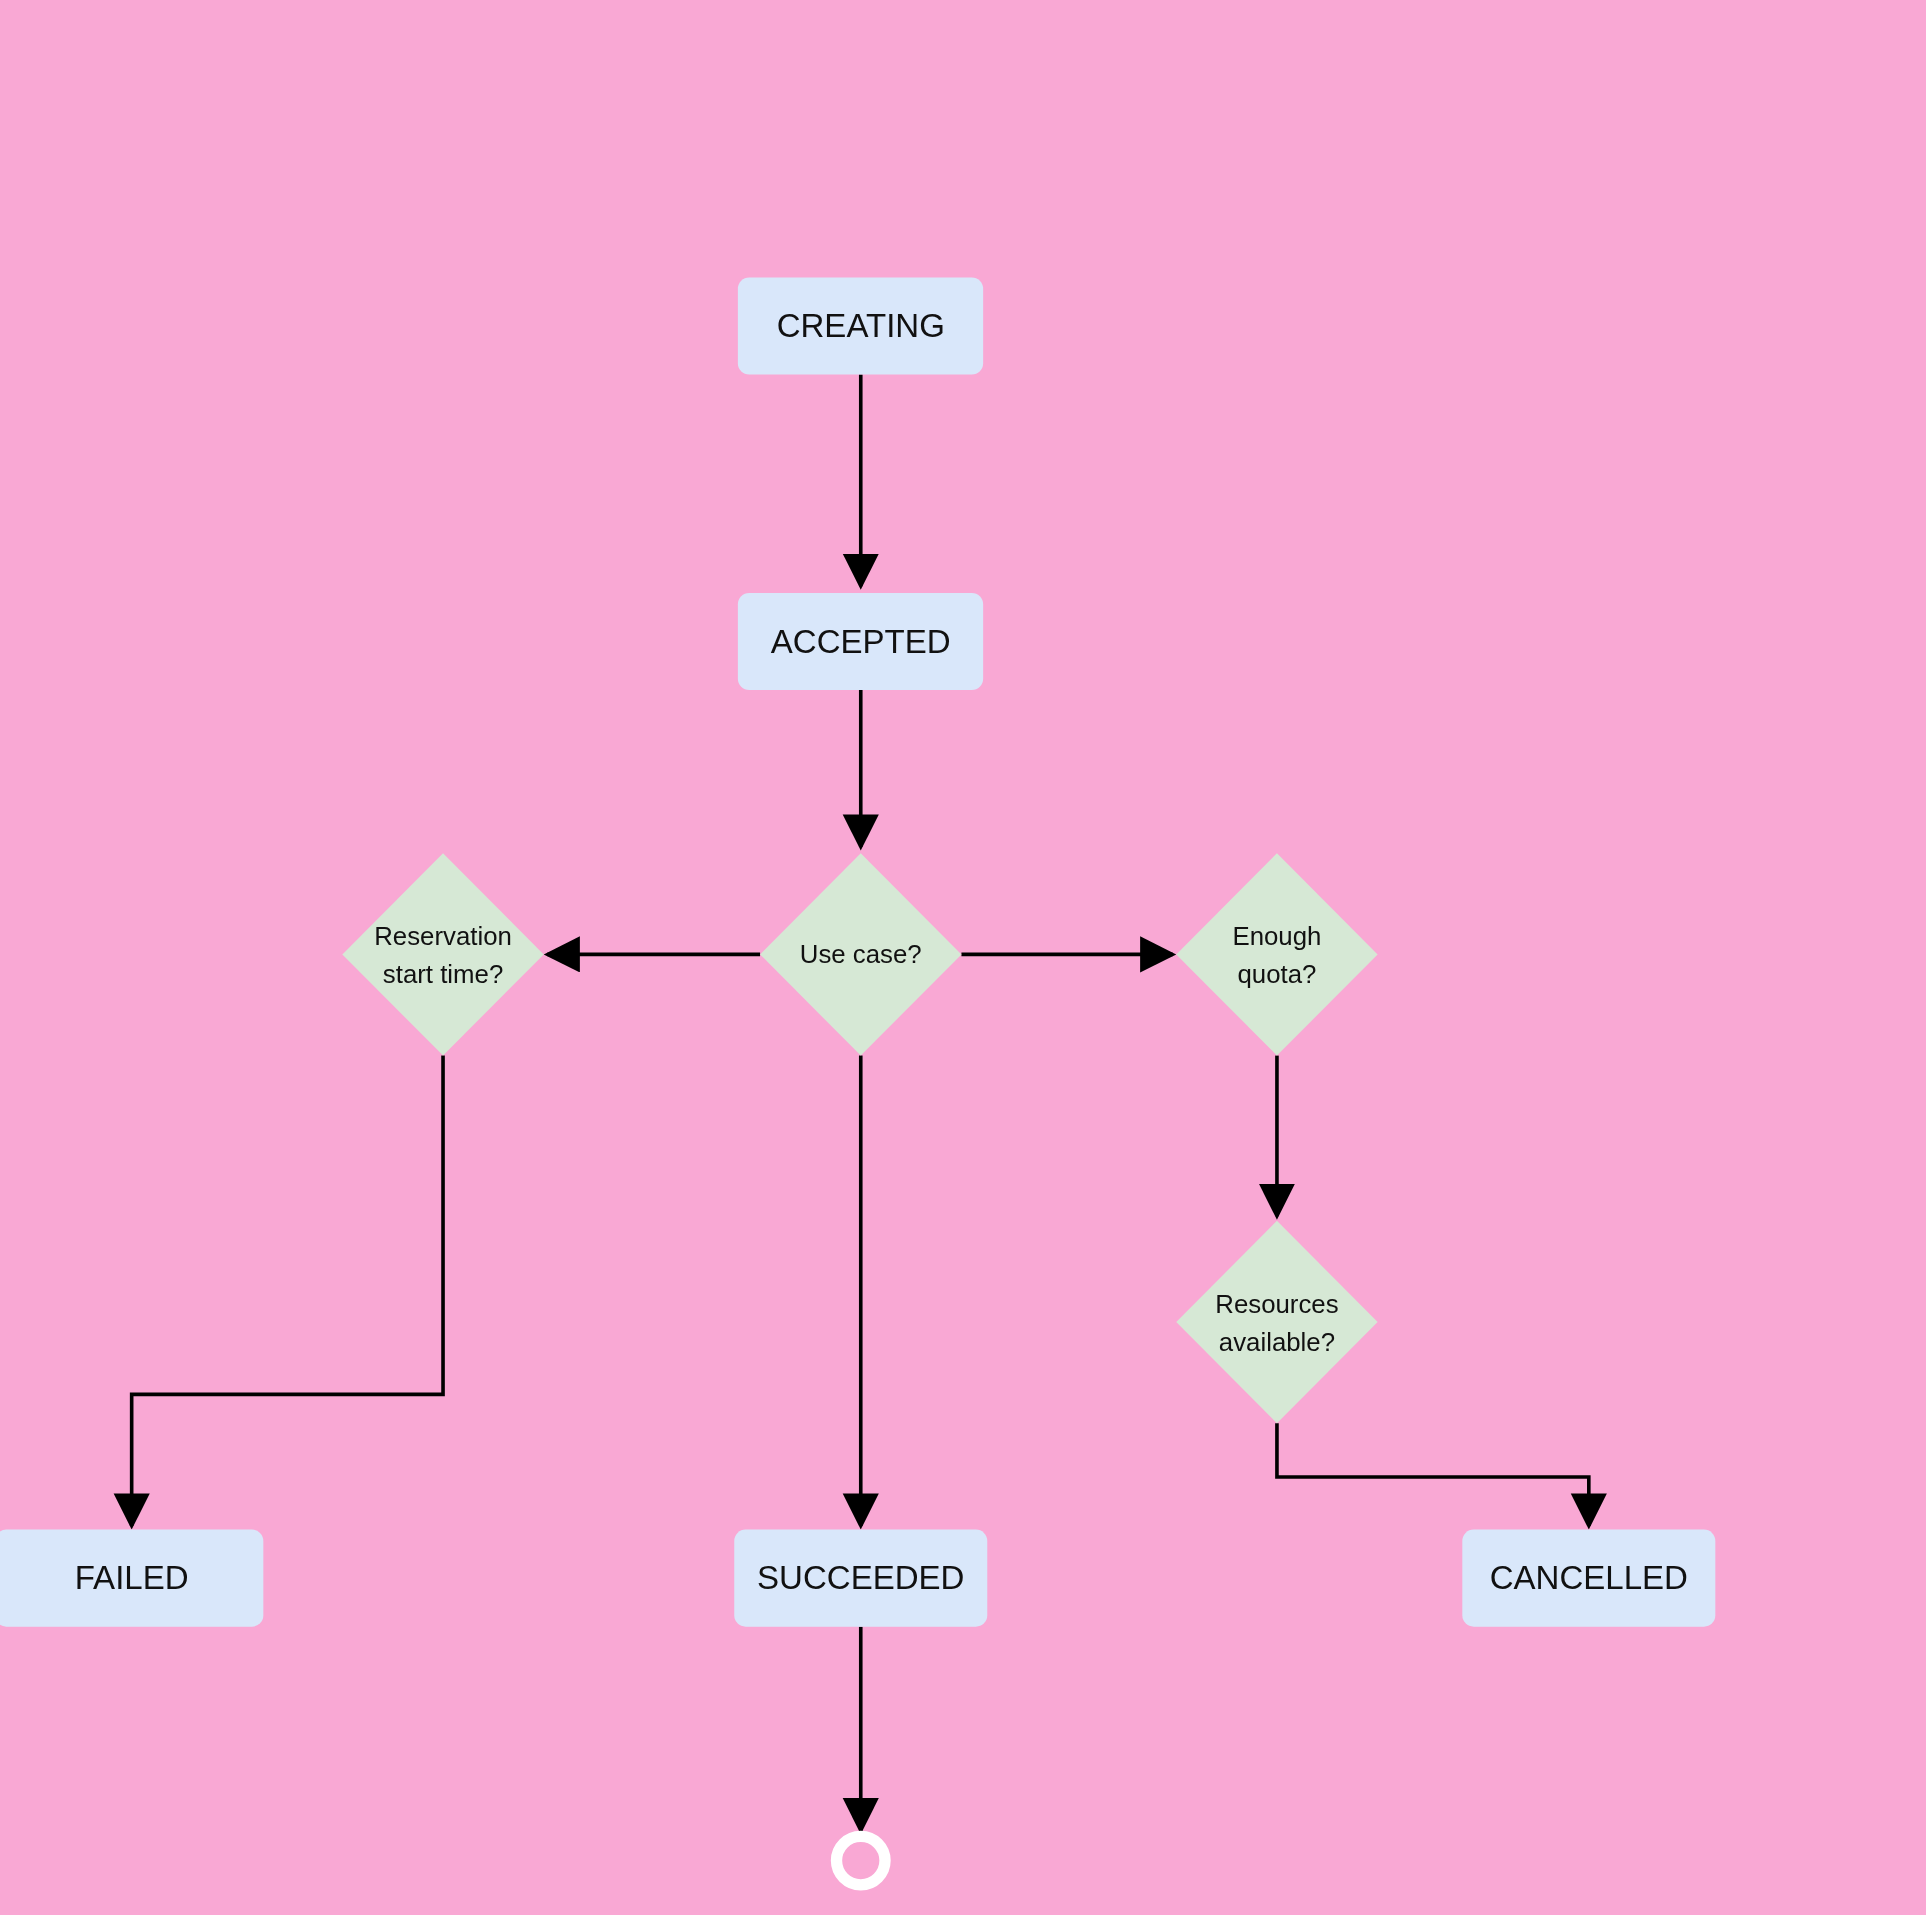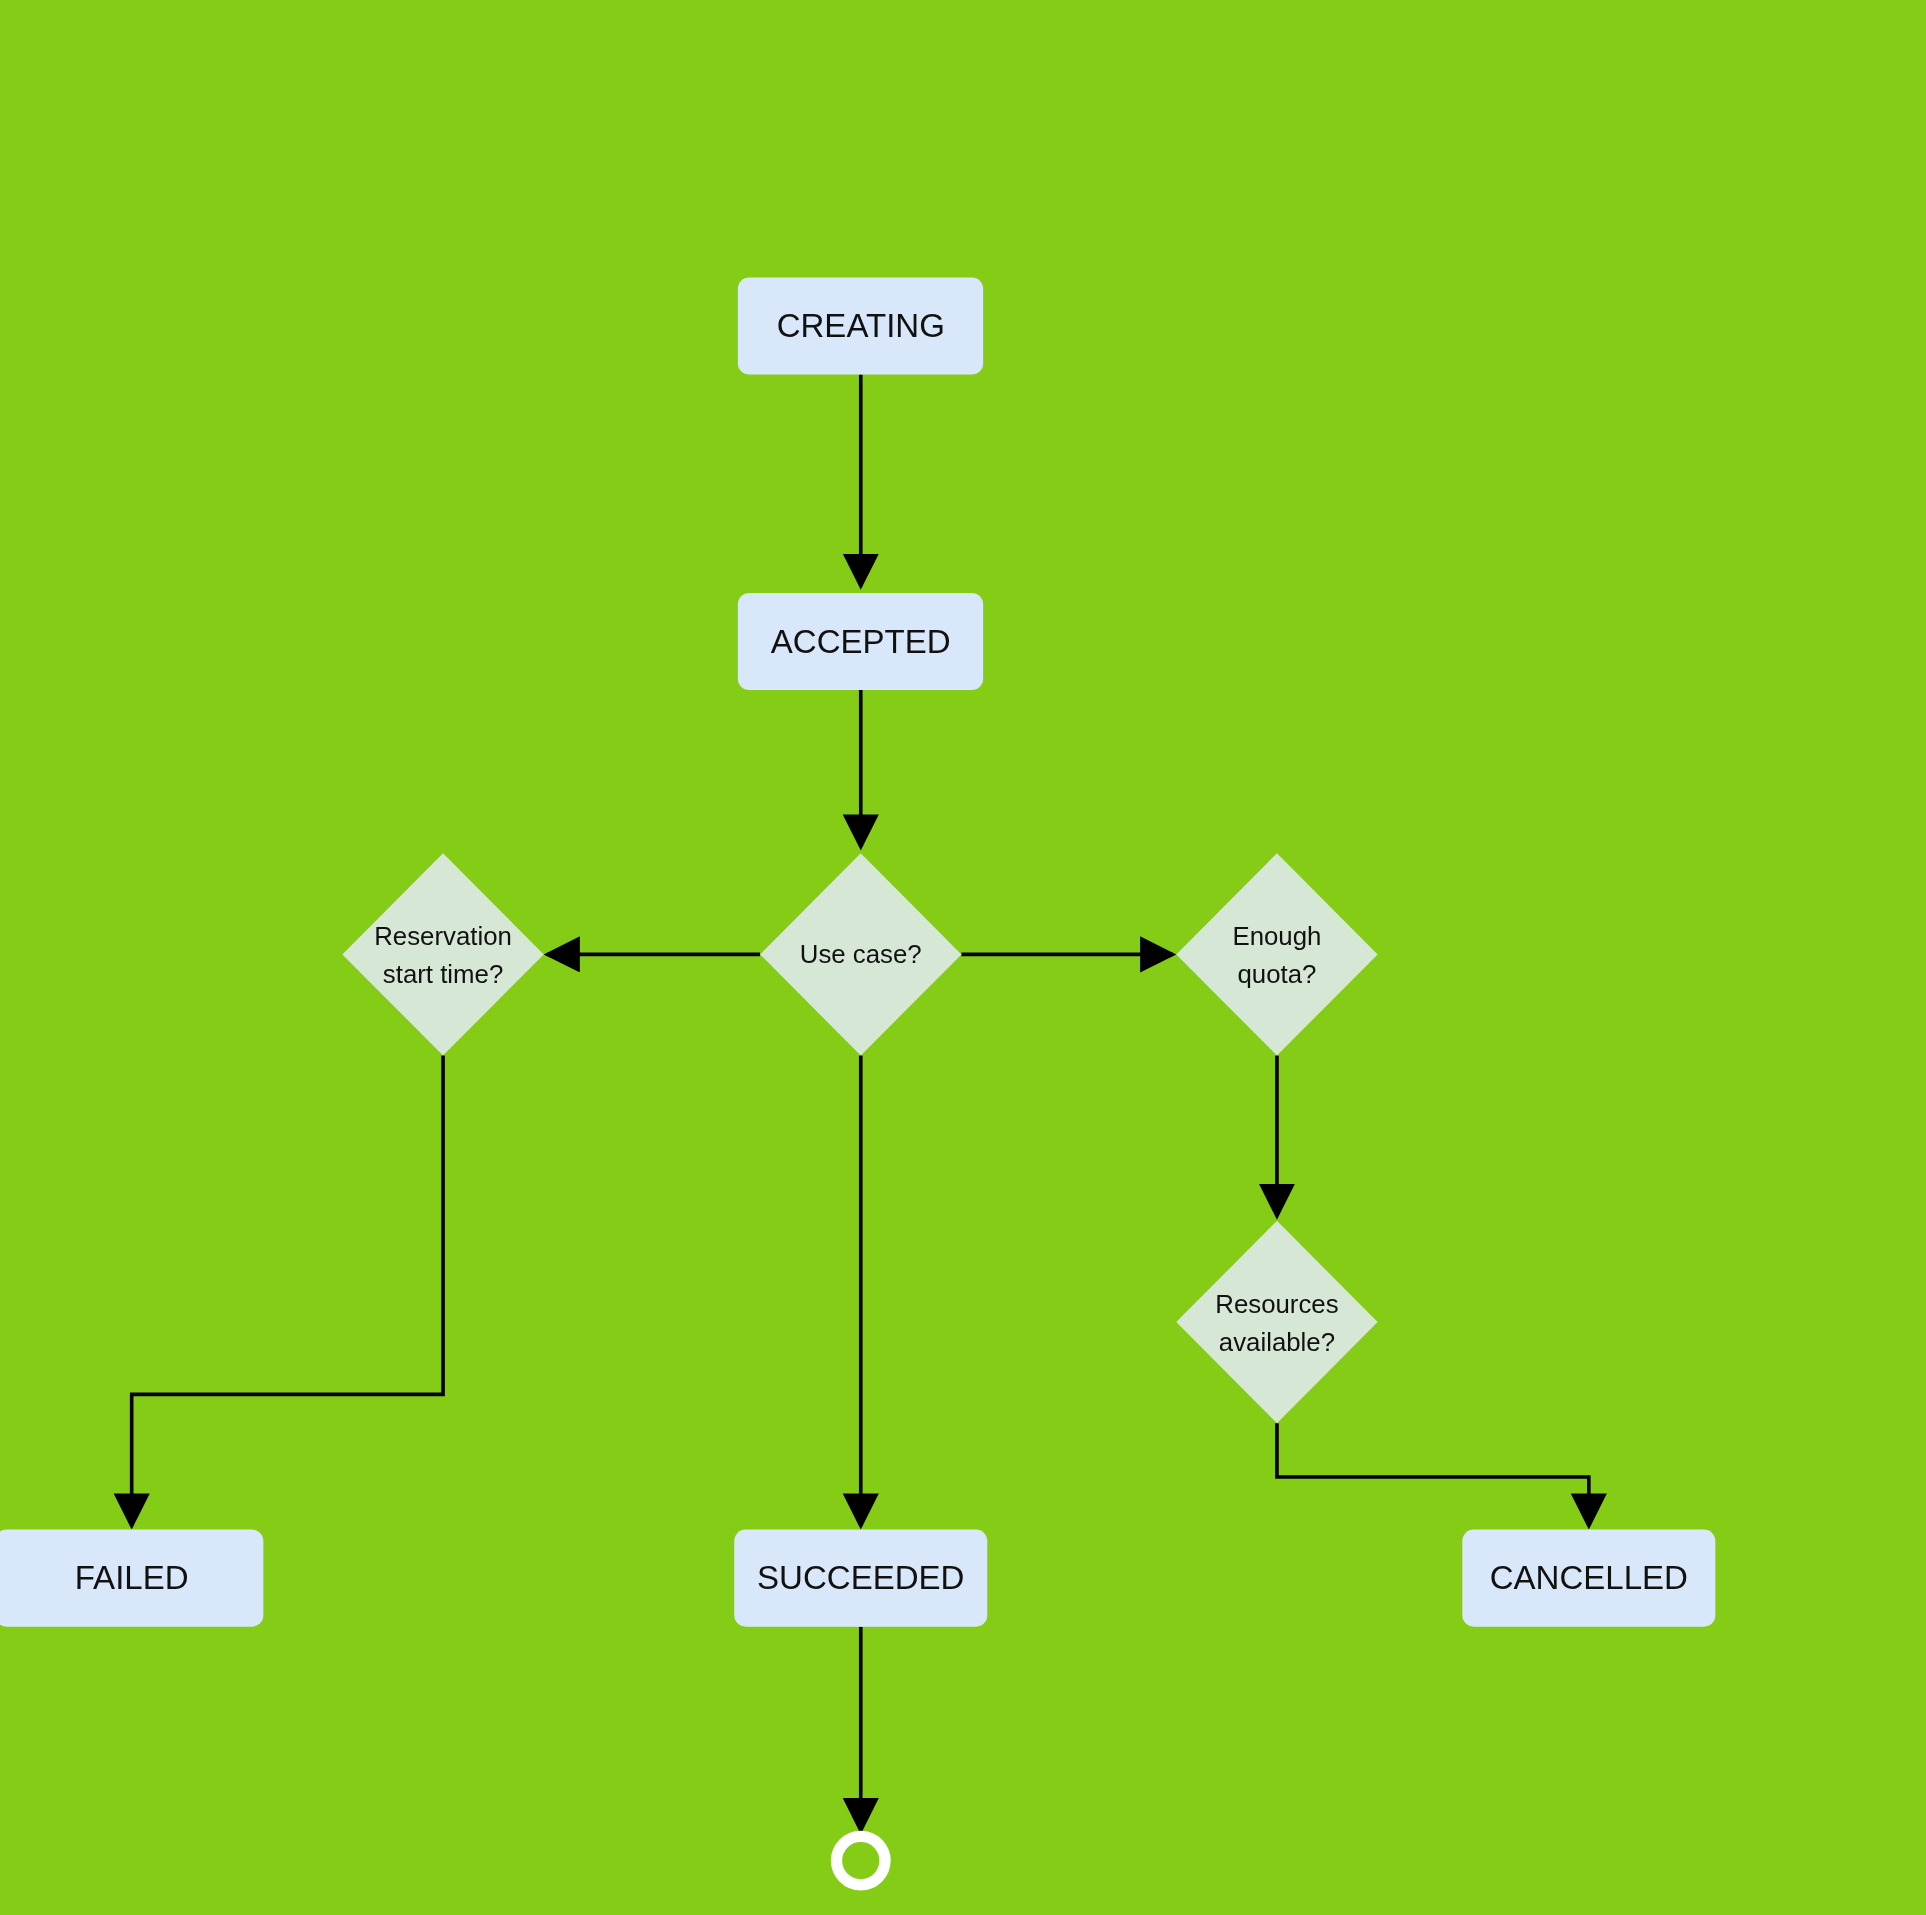--- a/index.html
+++ b/index.html
@@ -5,21 +5,21 @@
 <style>
   html, body {
     margin: 0;
     padding: 0;
     background: #000000;
   }
   #canvas-wrap {
     position: relative;
     width: 1926px;
     height: 1916px;
-    background: #84cc16;
+    background: #f9a8d4;
     overflow: hidden;
     font-family: "Liberation Sans", sans-serif;
   }
   svg.diagram {
     position: absolute;
     top: 0;
     left: 0;
     width: 1926px;
     height: 1916px;
     display: block;

